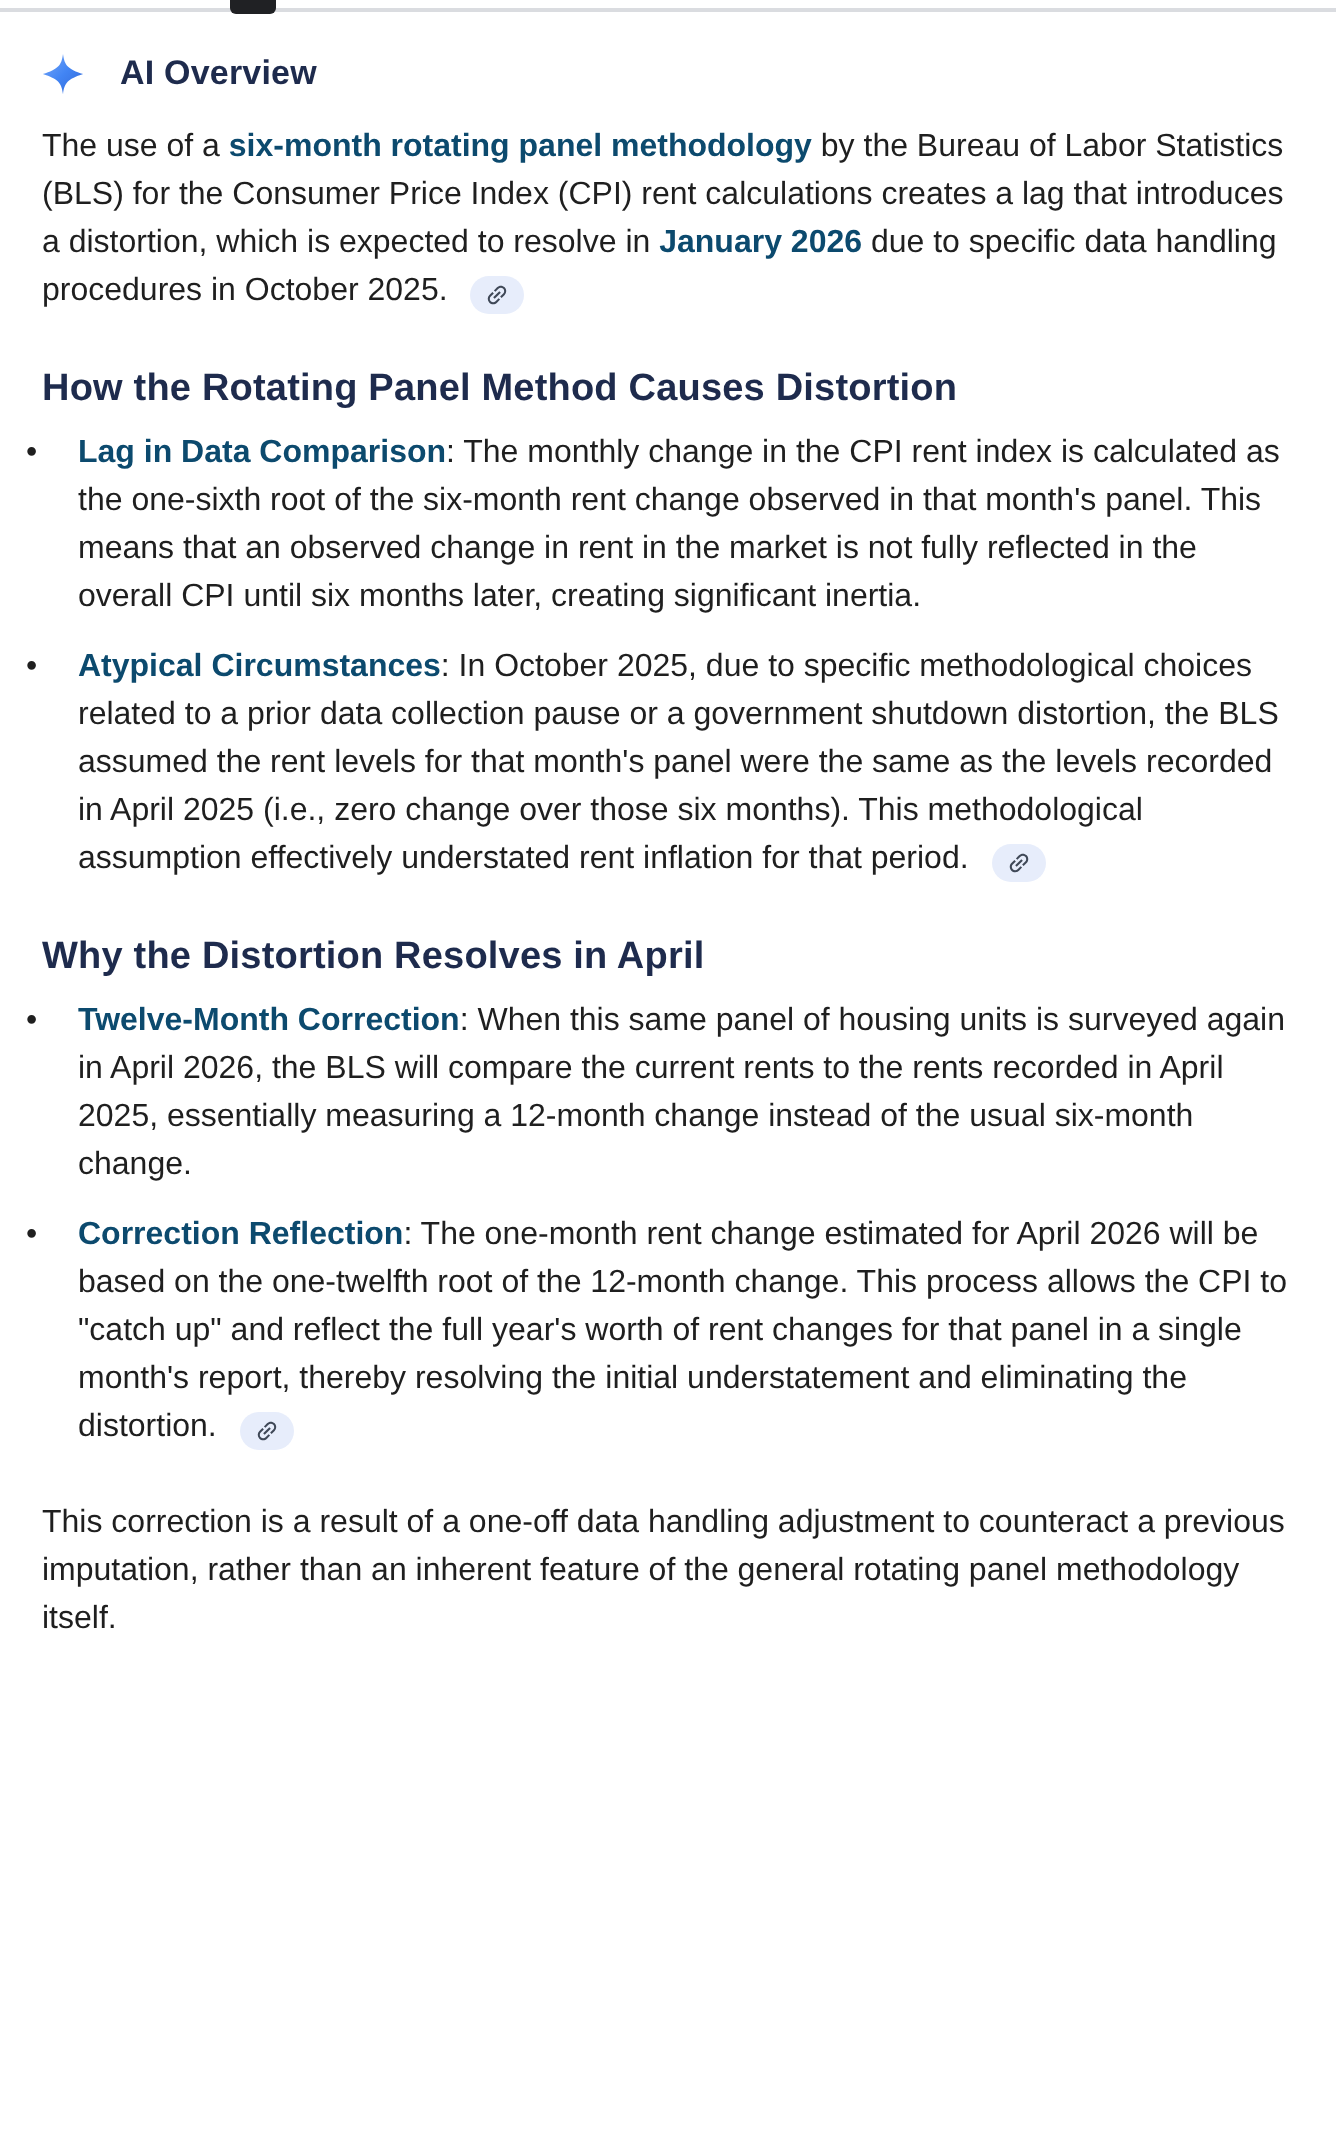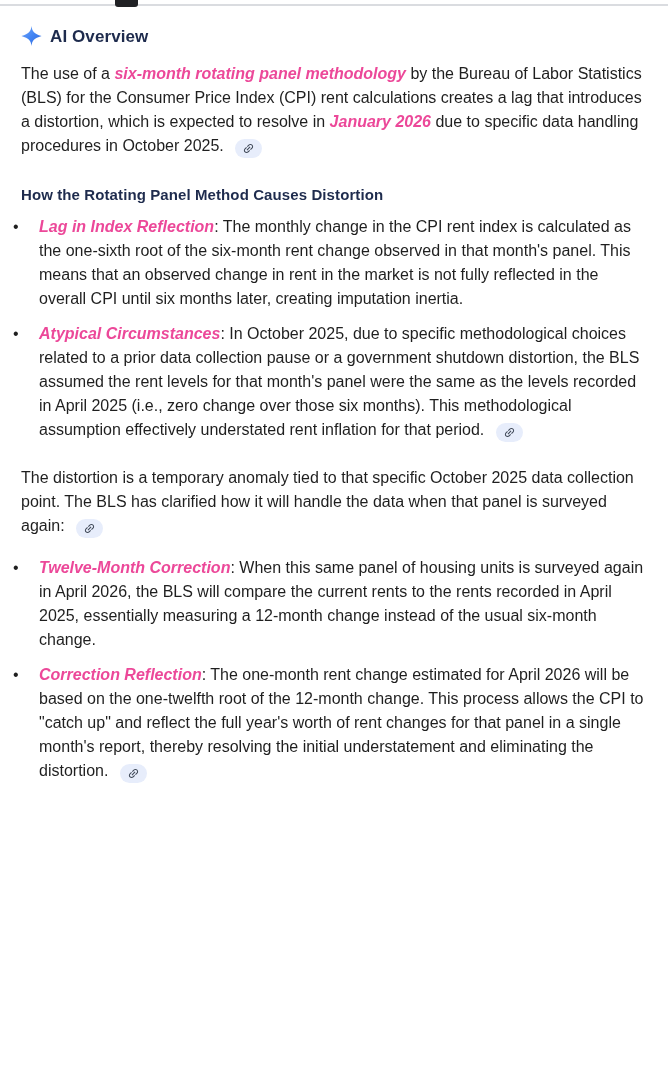--- a/index.html
+++ b/index.html
@@ -28,21 +28,22 @@
   }
   .tab-indicator {
     position: absolute;
     top: 0; left: 115px;
     width: 23px; height: 7px;
     background: #202124;
     border-radius: 0 0 3px 3px;
   }
   .ai-header {
     display: flex;
-    gap: 8px;
+    align-items: center;
+    gap: 18px;
     padding: 25px 20px 0 21px;
     margin-bottom: 13px;
   }
   .sparkle {
     width: 21px;
     height: 22px;
     flex: 0 0 auto;
     display: block;
   }
   .ai-title {
@@ -55,25 +56,24 @@
   .content {
     padding: 0 20px 0 21px;
     font-size: 16px;
     line-height: 24px;
   }
   .para {
     margin: 0 0 24px 0;
   }
   .para b, .li-text b {
     font-weight: 700;
-    color: #ec4899;
-    font-style: italic;
+    color: #0c4a6e;
   }
   h2.section-heading {
-    font-size: 15px;
+    font-size: 19px;
     line-height: 25px;
     font-weight: 700;
     color: #1e2b4d;
     margin: 4px 0 14px 0;
     letter-spacing: 0.1px;
   }
   ul.ai-list {
     list-style: none;
     padding: 0;
     margin: -6px 0 24px -21px;
@@ -144,55 +144,48 @@
       <g transform="rotate(-45 12 12)">
         <path fill="#3f4857" d="M3.9 12c0-1.71 1.39-3.1 3.1-3.1h4V7H7c-2.76 0-5 2.24-5 5s2.24 5 5 5h4v-1.9H7c-1.71 0-3.1-1.39-3.1-3.1zM8 13h8v-2H8v2zm9-6h-4v1.9h4c1.71 0 3.1 1.39 3.1 3.1s-1.39 3.1-3.1 3.1h-4V17h4c2.76 0 5-2.24 5-5s-2.24-5-5-5z"></path>
       </g>
     </svg>
   </button>
 </div>
     <h2 class="section-heading">How the Rotating Panel Method Causes Distortion</h2>
     <ul class="ai-list">
       <li>
         <span class="bullet-dot">•</span>
-        <div class="li-text"><b>Lag in Index Reflection</b><span>: The monthly change in the CPI rent index is calculated as the one-sixth root of the six-month rent change observed in that month's panel. This means that an observed change in rent in the market is not fully reflected in the overall CPI until six months later, creating imputation inertia.</span></div>
+        <div class="li-text"><b>Lag in Data Comparison</b><span>: The monthly change in the CPI rent index is calculated as the one-sixth root of the six-month rent change observed in that month's panel. This means that an observed change in rent in the market is not fully reflected in the overall CPI until six months later, creating significant inertia.</span></div>
       </li>
       <li>
         <span class="bullet-dot">•</span>
         <div class="li-text"><b>Atypical Circumstances</b><span>: In October 2025, due to specific methodological choices related to a prior data collection pause or a government shutdown distortion, the BLS assumed the rent levels for that month's panel were the same as the levels recorded in April 2025 (i.e., zero change over those six months). This methodological assumption effectively understated rent inflation for that period.</span>
   <button class="chip">
     <svg viewBox="0 0 24 24" aria-hidden="true">
       <g transform="rotate(-45 12 12)">
         <path fill="#3f4857" d="M3.9 12c0-1.71 1.39-3.1 3.1-3.1h4V7H7c-2.76 0-5 2.24-5 5s2.24 5 5 5h4v-1.9H7c-1.71 0-3.1-1.39-3.1-3.1zM8 13h8v-2H8v2zm9-6h-4v1.9h4c1.71 0 3.1 1.39 3.1 3.1s-1.39 3.1-3.1 3.1h-4V17h4c2.76 0 5-2.24 5-5s-2.24-5-5-5z"></path>
       </g>
     </svg>
   </button>
 </div>
       </li>
     </ul>
-    <div class="para"><span>The distortion is a temporary anomaly tied to that specific October 2025 data collection point. The BLS has clarified how it will handle the data when that panel is surveyed again:</span>
-  <button class="chip">
-    <svg viewBox="0 0 24 24" aria-hidden="true">
-      <g transform="rotate(-45 12 12)">
-        <path fill="#3f4857" d="M3.9 12c0-1.71 1.39-3.1 3.1-3.1h4V7H7c-2.76 0-5 2.24-5 5s2.24 5 5 5h4v-1.9H7c-1.71 0-3.1-1.39-3.1-3.1zM8 13h8v-2H8v2zm9-6h-4v1.9h4c1.71 0 3.1 1.39 3.1 3.1s-1.39 3.1-3.1 3.1h-4V17h4c2.76 0 5-2.24 5-5s-2.24-5-5-5z"></path>
-      </g>
-    </svg>
-  </button>
-</div>
+    <h2 class="section-heading">Why the Distortion Resolves in April</h2>
     <ul class="ai-list">
       <li>
         <span class="bullet-dot">•</span>
         <div class="li-text"><b>Twelve-Month Correction</b><span>: When this same panel of housing units is surveyed again in April 2026, the BLS will compare the current rents to the rents recorded in April 2025, essentially measuring a 12-month change instead of the usual six-month change.</span></div>
       </li>
       <li>
         <span class="bullet-dot">•</span>
         <div class="li-text"><b>Correction Reflection</b><span>: The one-month rent change estimated for April 2026 will be based on the one-twelfth root of the 12-month change. This process allows the CPI to "catch up" and reflect the full year's worth of rent changes for that panel in a single month's report, thereby resolving the initial understatement and eliminating the distortion.</span>
   <button class="chip">
     <svg viewBox="0 0 24 24" aria-hidden="true">
       <g transform="rotate(-45 12 12)">
         <path fill="#3f4857" d="M3.9 12c0-1.71 1.39-3.1 3.1-3.1h4V7H7c-2.76 0-5 2.24-5 5s2.24 5 5 5h4v-1.9H7c-1.71 0-3.1-1.39-3.1-3.1zM8 13h8v-2H8v2zm9-6h-4v1.9h4c1.71 0 3.1 1.39 3.1 3.1s-1.39 3.1-3.1 3.1h-4V17h4c2.76 0 5-2.24 5-5s-2.24-5-5-5z"></path>
       </g>
     </svg>
   </button>
 </div>
       </li>
     </ul>
+    <div class="para"><span>This correction is a result of a one-off data handling adjustment to counteract a previous imputation, rather than an inherent feature of the general rotating panel methodology itself.</span></div>
   </div>
 
 </body></html>

